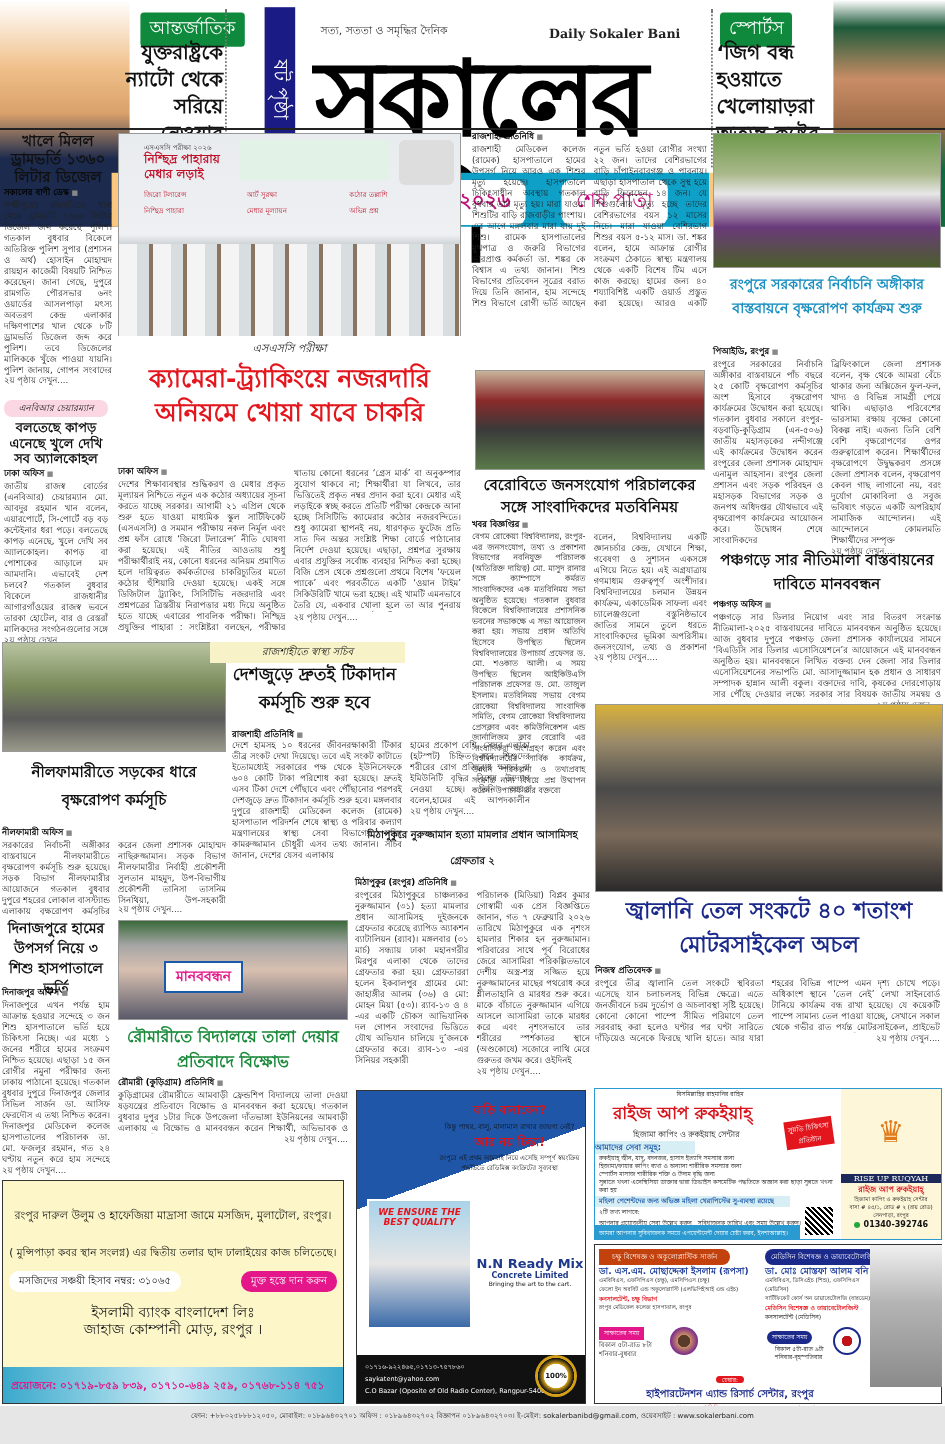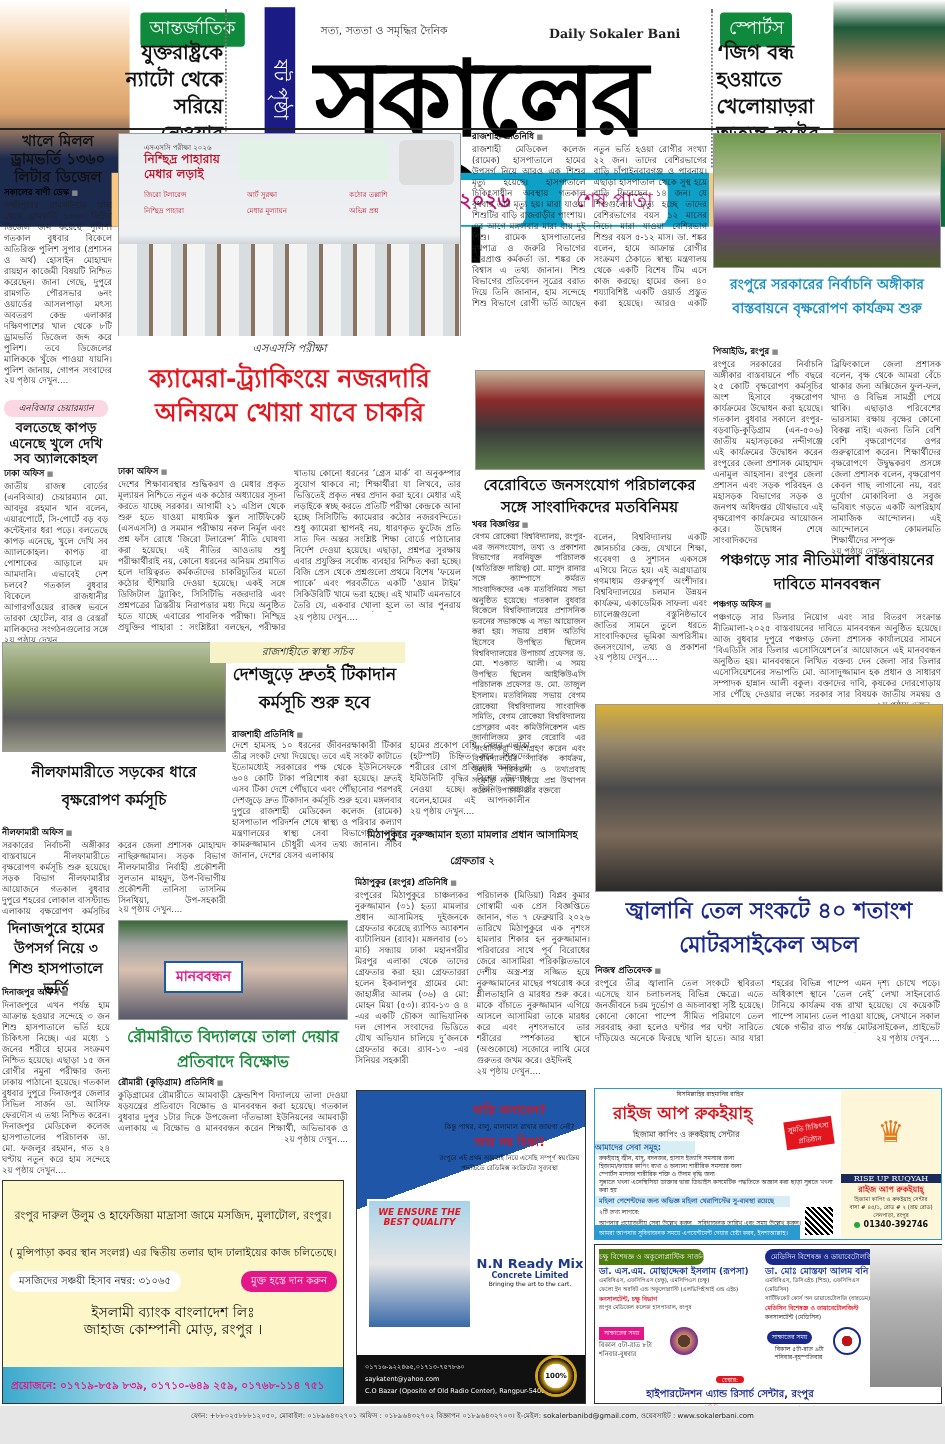--- a/index.html
+++ b/index.html
@@ -268,21 +268,21 @@
     <div style="height:85px;text-align:center;font-size:30px;color:#e07a1a;line-height:85px">♛</div>
     <div style="background:#1b2a5a;color:#fff;font-size:8px;text-align:center;font-family:'DejaVu Serif',serif">RISE UP RUQYAH</div>
     <div style="font-size:8px;color:#d8141c;font-weight:bold;text-align:center">রাইজ আপ রুকইয়াহ্</div>
     <div style="font-size:5.5px;text-align:center">হিজামা কাপিং ও রুকইয়াহ সেন্টার</div>
     <div style="font-size:5.5px;text-align:center">বাসা # ৪৫/১, রোড # ২ (রায় রোড) সেনপাড়া, রংপুর</div>
     <div style="font-size:8px;font-weight:bold;text-align:center"><span style="color:#25a83a">● </span><span>01340-392746</span></div>
   </div>
 </div>
 
 <div class="abs ad" style="left:594px;top:1244px;width:348px;height:160px">
-  <div style="position:absolute;left:4px;top:4px;background:#4d7c0f;color:#fff;font-size:7px;padding:2px 0;border-radius:0 10px 10px 0">চক্ষু বিশেষজ্ঞ ও অকুলোপ্লাস্টিক সার্জন</div>
+  <div style="position:absolute;left:4px;top:4px;background:#c2410c;color:#fff;font-size:7px;padding:2px 13px;border-radius:0 10px 10px 0">চক্ষু বিশেষজ্ঞ ও অকুলোপ্লাস্টিক সার্জন</div>
   <div style="position:absolute;left:4px;top:22px;width:160px;line-height:9px">
     <div style="font-size:9px;color:#1a3a9a;font-weight:bold">ডা. এস.এম. মোছাদ্দেকা ইসলাম (রূপসা)</div>
     <div style="font-size:5.5px">এমবিবিএস, এফসিপিএস (চক্ষু), এমসিপিএস (চক্ষু)</div>
     <div style="font-size:5.5px">ফেলো ইন অরবিট এন্ড অকুলোপ্লাস্টি (এলভিপিইআই এন্ড এইচ)</div>
     <div style="font-size:6px;color:#e3161e;font-weight:bold">কনসালটেন্ট, চক্ষু বিভাগ</div>
     <div style="font-size:5.5px">রংপুর মেডিকেল কলেজ হাসপাতাল, রংপুর</div>
   </div>
   <div style="position:absolute;left:4px;top:82px;background:#e3168a;color:#fff;font-size:6px;padding:1px 5px">সাক্ষাতের সময়</div>
   <div style="position:absolute;left:4px;top:96px;font-size:6.5px;line-height:9px">
       <div>বিকাল ৫টা-রাত ৮টা</div>

